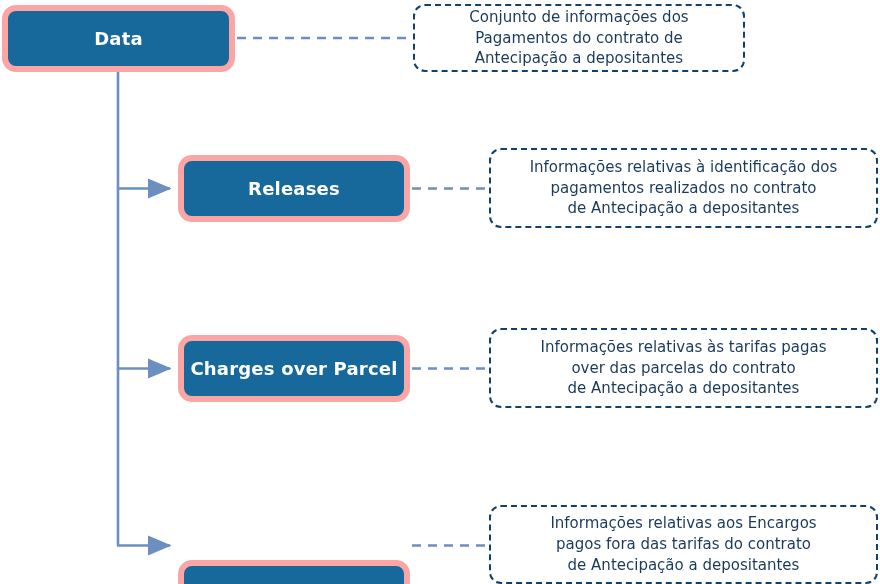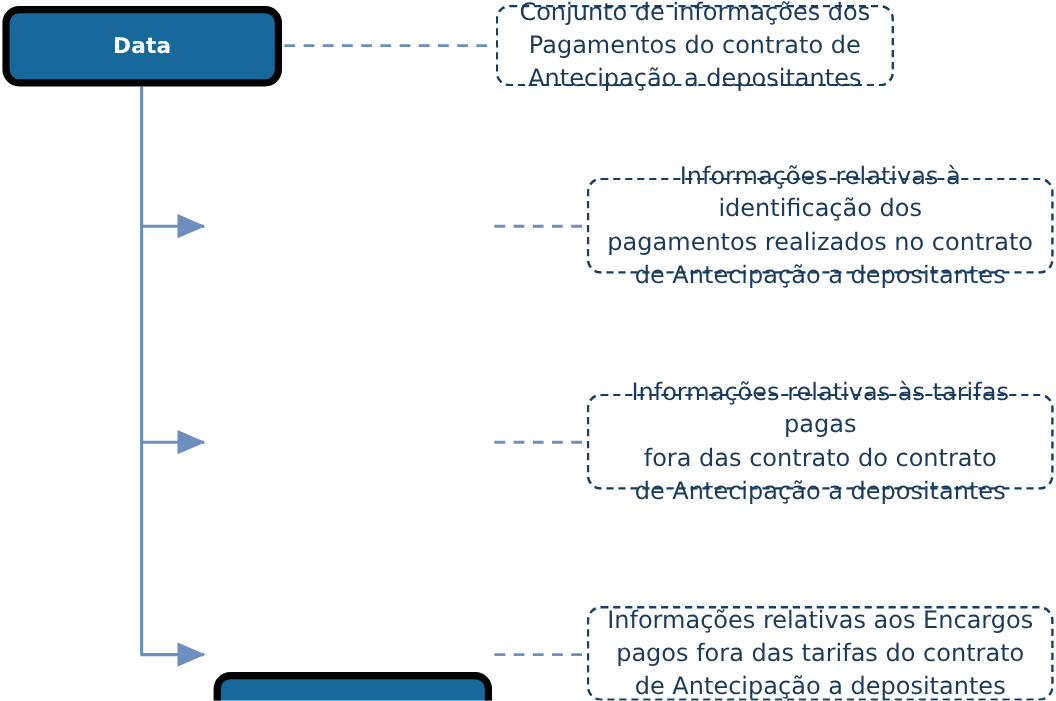--- a/index.html
+++ b/index.html
@@ -22,21 +22,21 @@
     top: 0;
     width: 880px;
     height: 584px;
     pointer-events: none;
   }
   
   .node {
     position: absolute;
     box-sizing: border-box;
     background: #17699b;
-    border: 6px solid #000000;
+    border: 6px solid #fca5a5;
     border-radius: 14px;
     display: flex;
     align-items: center;
     justify-content: center;
     color: #ffffff;
     font-size: 18px;
     font-weight: bold;
     letter-spacing: 0.2px;
     text-align: center;
     line-height: 1.2;
@@ -60,21 +60,21 @@
   .note {
     position: absolute;
     box-sizing: border-box;
     background: #ffffff;
     border: 2px dashed #11416b;
     border-radius: 12px;
     display: flex;
     align-items: center;
     justify-content: center;
     color: #1a3a5c;
-    font-size: 20px;
+    font-size: 15px;
     line-height: 1.38;
     text-align: center;
     padding: 3px 10px;
     white-space: pre-line;
   }
   .note.n0 {
     left: 413px;
     top: 4px;
     width: 332px;
     height: 68px;
@@ -121,37 +121,43 @@
     <line x1="237" y1="38" x2="413" y2="38" stroke="#6c8fc0" stroke-width="2.4" stroke-dasharray="9 7"></line>
     <line x1="412" y1="188.5" x2="489" y2="188.5" stroke="#6c8fc0" stroke-width="2.4" stroke-dasharray="9 7"></line>
     <line x1="412" y1="368.5" x2="489" y2="368.5" stroke="#6c8fc0" stroke-width="2.4" stroke-dasharray="9 7"></line>
     <line x1="412" y1="545.5" x2="489" y2="545.5" stroke="#6c8fc0" stroke-width="2.4" stroke-dasharray="9 7"></line>
   </svg>
 
   <div class="node root">
     <span>Data</span>
   </div>
 
+  <div class="node child c0">
+    <span>Releases</span>
+  </div>
+  <div class="node child c1">
+    <span>Charges over Parcel</span>
+  </div>
   <div class="node child c2">
     <span>Taxes over Parcel</span>
   </div>
 
   <div class="note n0">
     <span>Conjunto de informações dos
 Pagamentos do contrato de
 Antecipação a depositantes</span>
   </div>
   <div class="note n1">
     <span>Informações relativas à identificação dos
 pagamentos realizados no contrato
 de Antecipação a depositantes</span>
   </div>
   <div class="note n2">
     <span>Informações relativas às tarifas pagas
-fora das contrato do contrato
+over das parcelas do contrato
 de Antecipação a depositantes</span>
   </div>
   <div class="note n3">
     <span>Informações relativas aos Encargos
 pagos fora das tarifas do contrato
 de Antecipação a depositantes</span>
   </div>
 
 </div>
 

